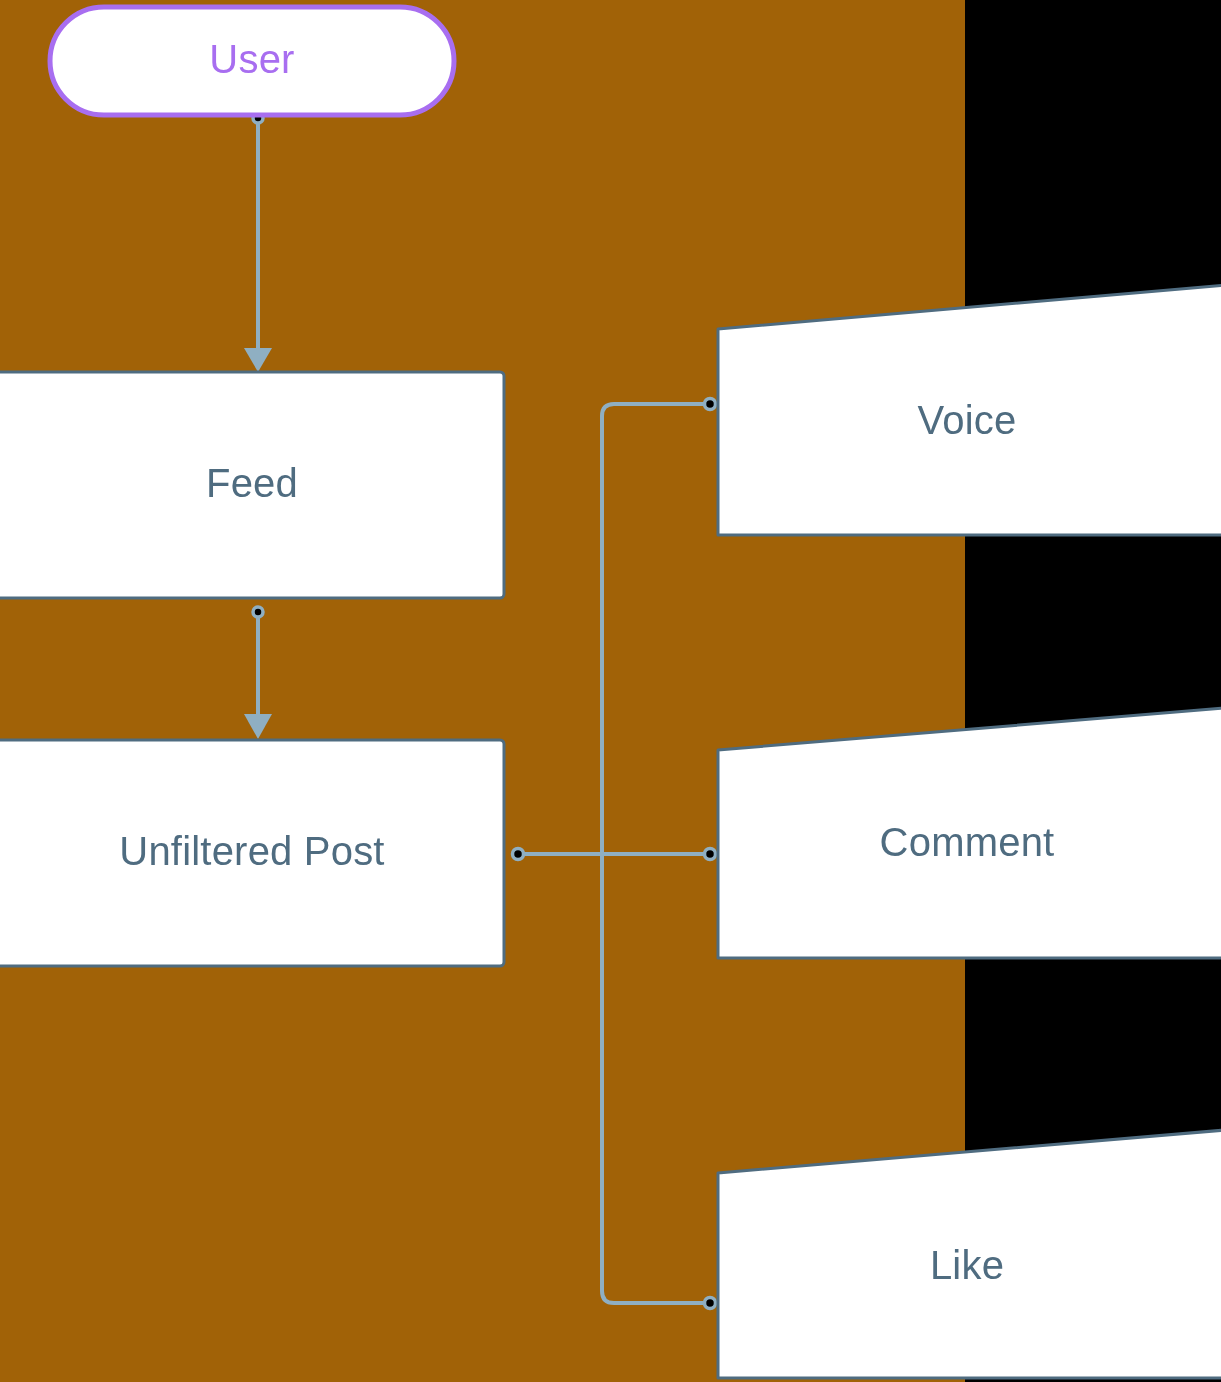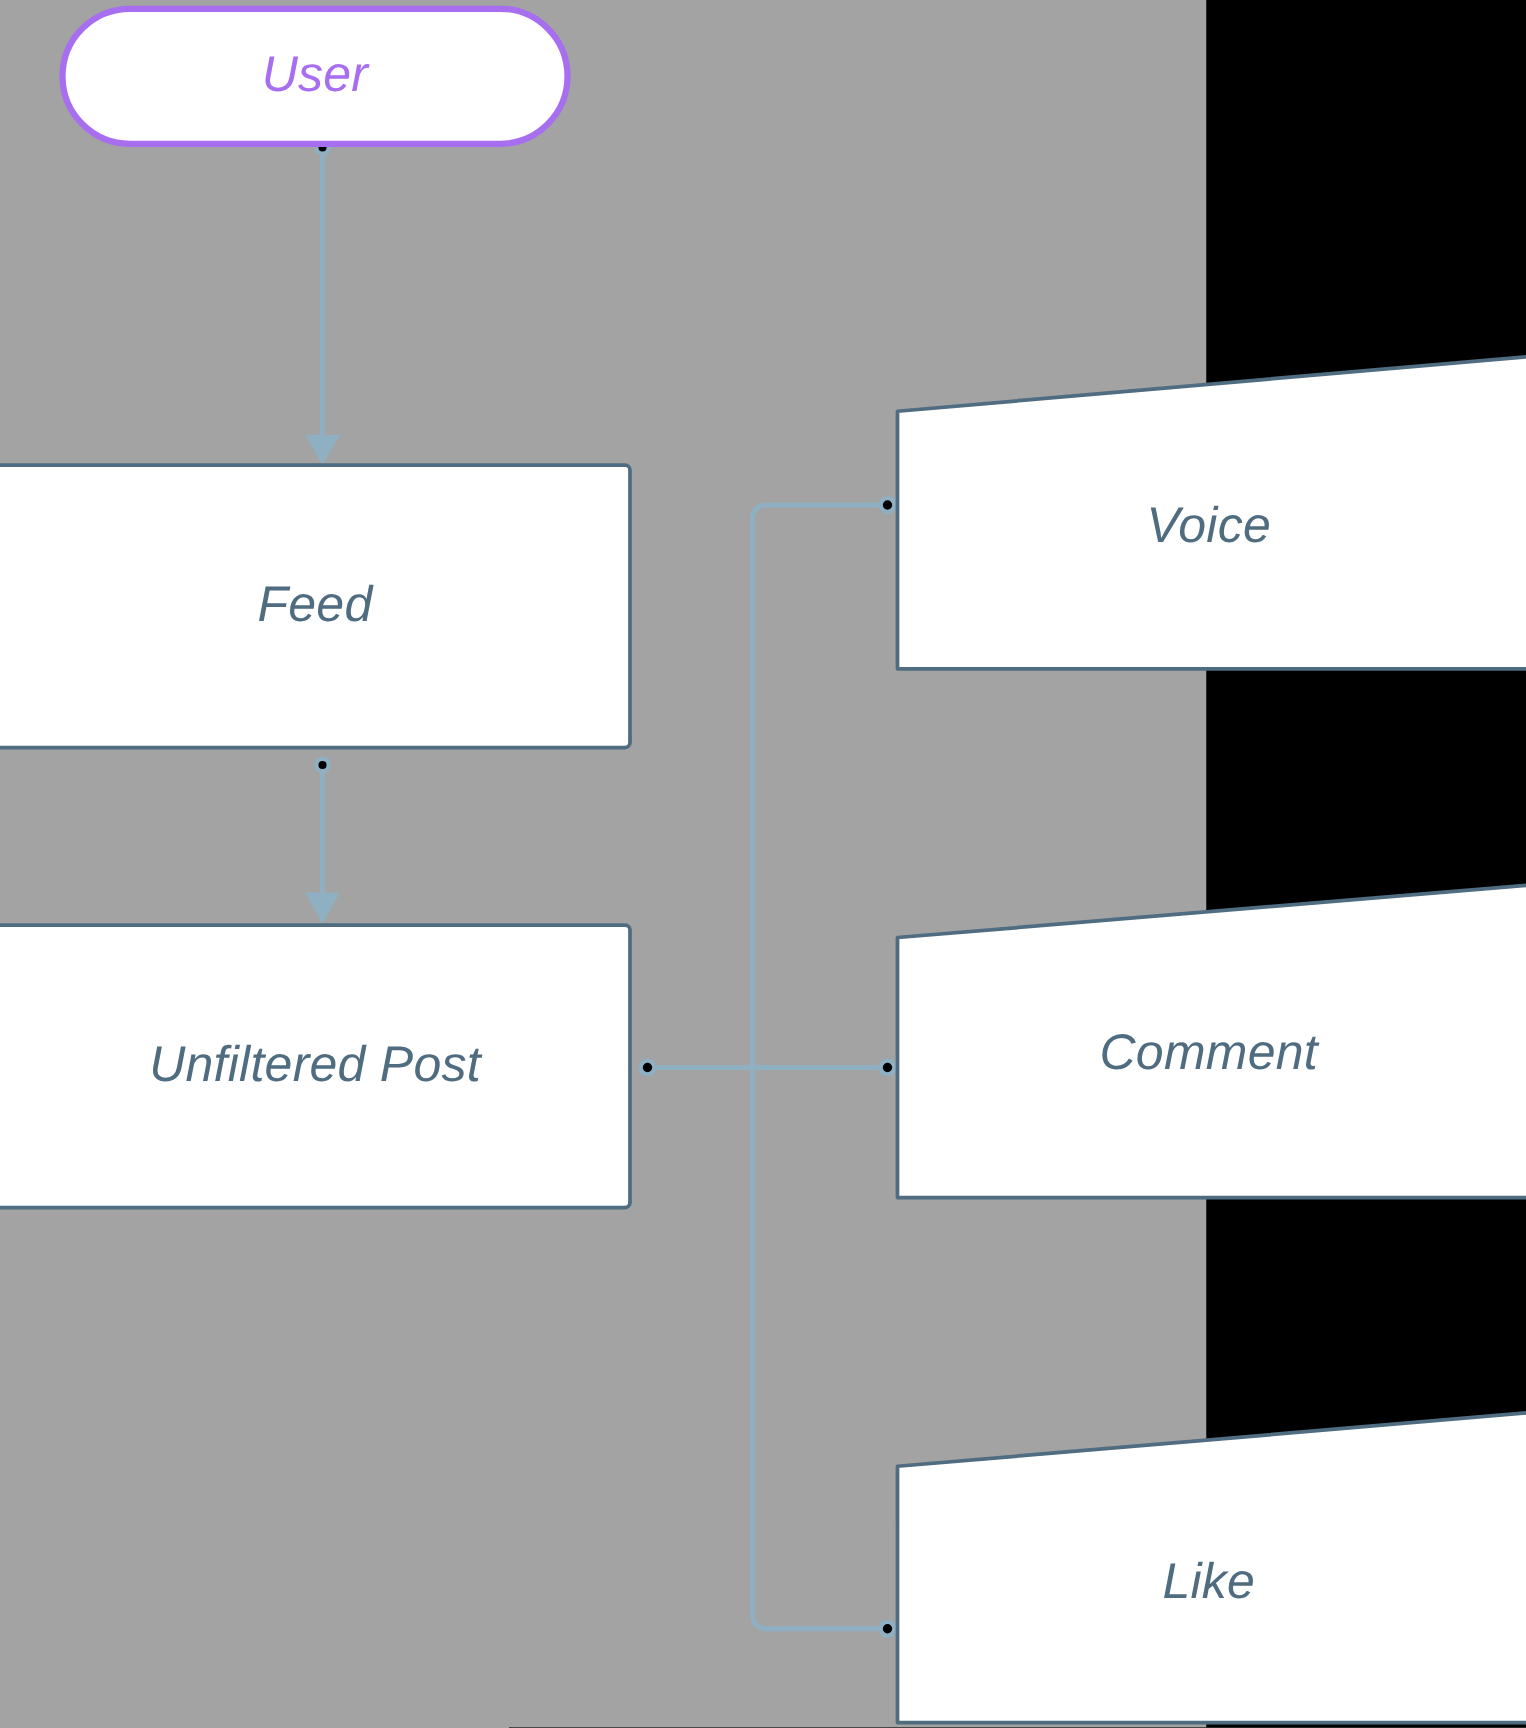--- a/index.html
+++ b/index.html
@@ -11,22 +11,21 @@
   body {
     width: 1221px;
     height: 1382px;
     overflow: hidden;
     font-family: "Liberation Sans", sans-serif;
   }
   #diagram-root {
     position: relative;
     width: 965px;
     height: 1382px;
-    background: #a3a3a3;
-    font-style: italic;
+    background: #a16207;
   }
   svg.diagram-canvas {
     position: absolute;
     top: 0;
     left: 0;
     width: 1221px;
     height: 1382px;
     display: block;
   }
   .node-shape {

